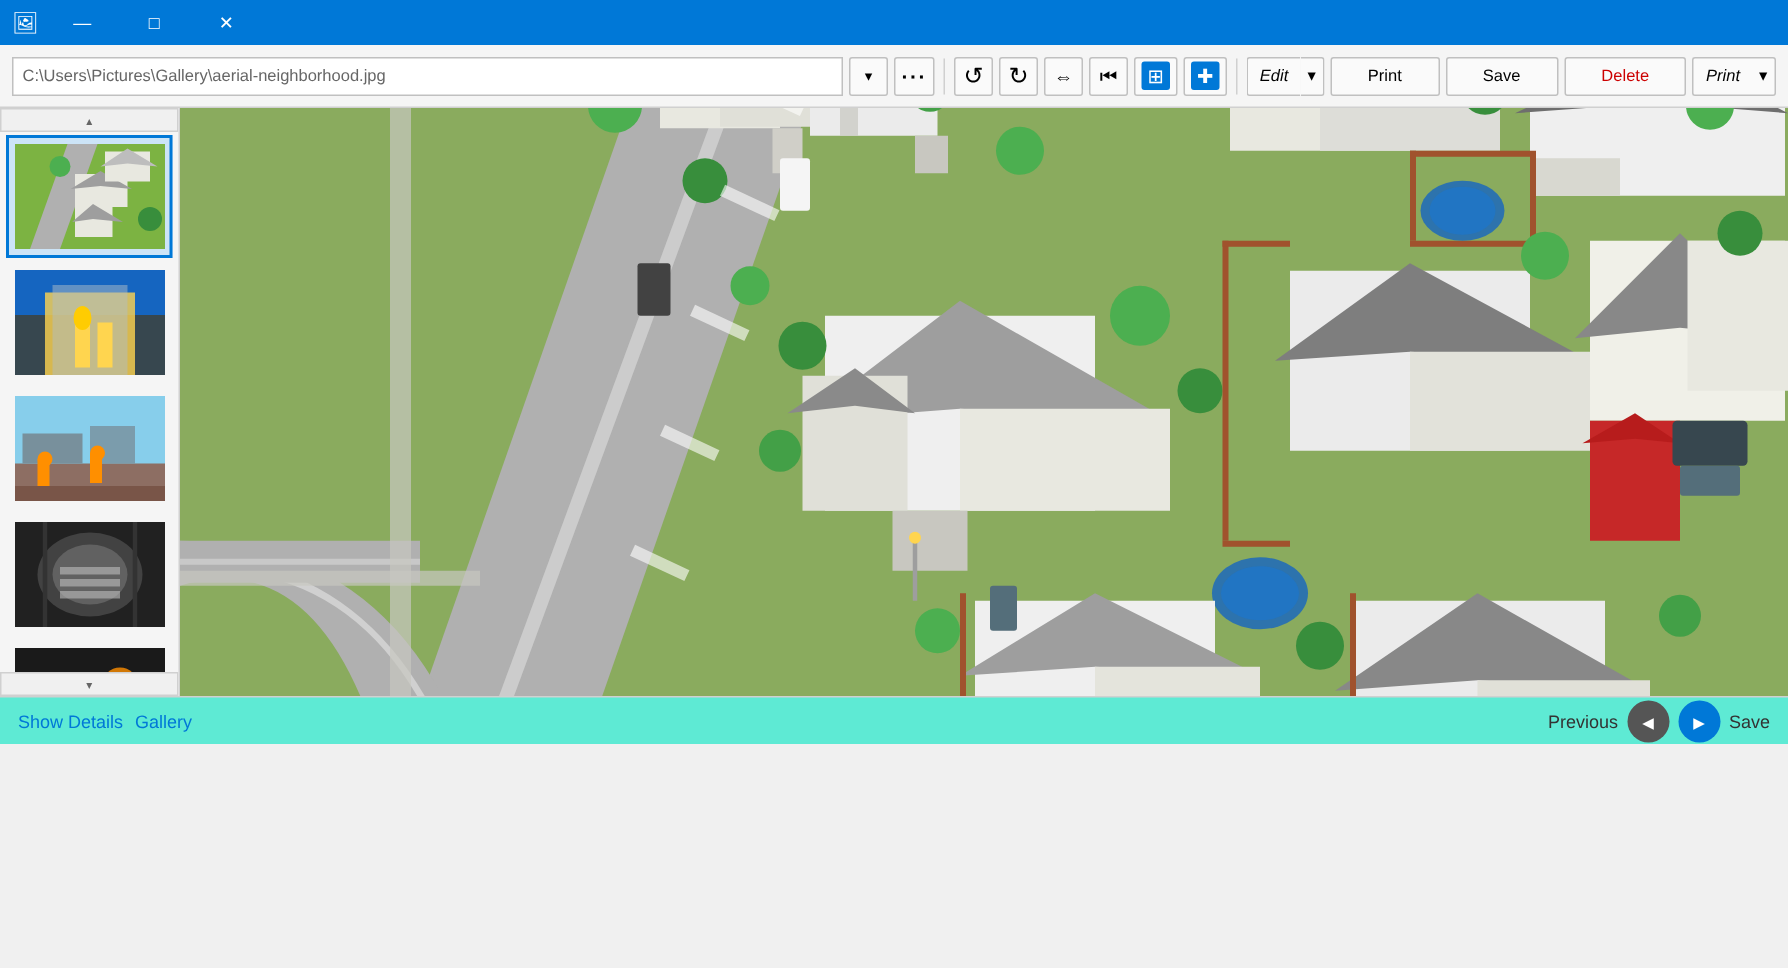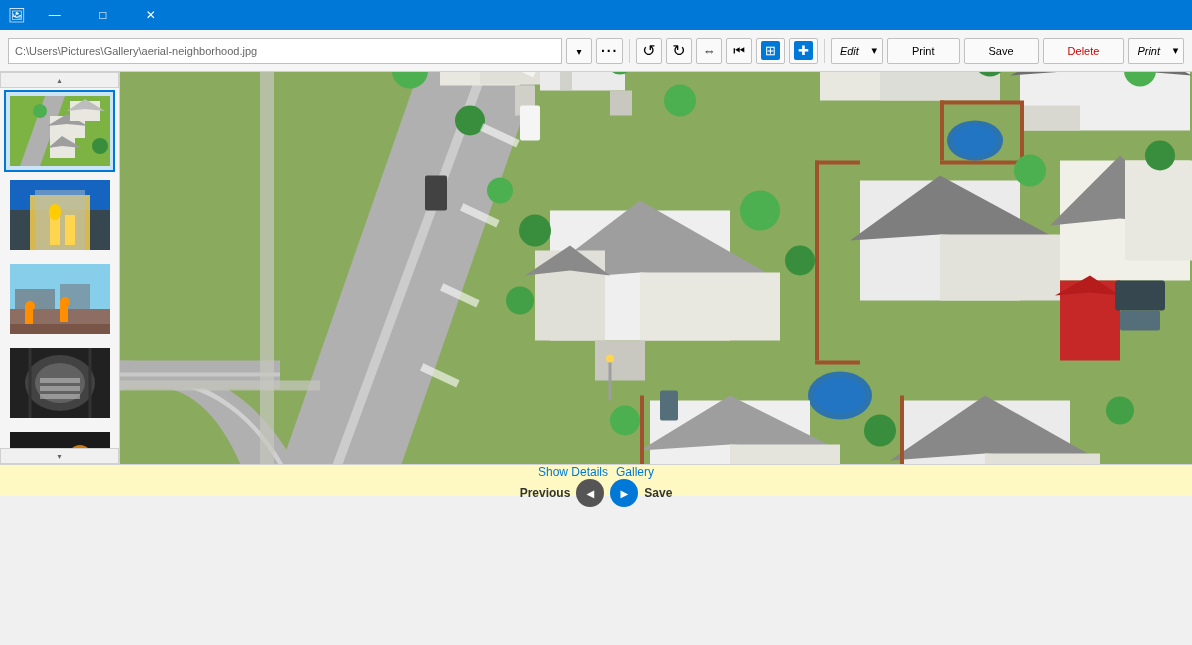--- a/index.html
+++ b/index.html
@@ -132,37 +132,36 @@
     
     .main-viewer {
       flex: 1;
       overflow: hidden;
       position: relative;
       background: #333;
     }
 
     
     .statusbar {
-      background: #fef9c3;
+      background: #5eead4;
       border-top: 1px solid #d0d0d0;
       height: 32px;
       display: flex;
       align-items: center;
       padding: 0 12px;
       justify-content: space-between;
-      flex-direction: column;
     }
     .statusbar-left { display: flex; gap: 8px; }
     .statusbar-link {
       color: #0078d7;
       cursor: pointer;
       text-decoration: none;
       font-size: 12px;
     }
-    .statusbar-right { display: flex; align-items: center; gap: 6px; font-weight: bold; }
+    .statusbar-right { display: flex; align-items: center; gap: 6px; }
     .nav-btn {
       width: 28px; height: 28px;
       border-radius: 50%;
       border: none;
       cursor: pointer;
       display: flex; align-items: center; justify-content: center;
       font-size: 12px;
     }
     .nav-btn.prev { background: #555; color: white; }
     .nav-btn.next { background: #0078d7; color: white; }

